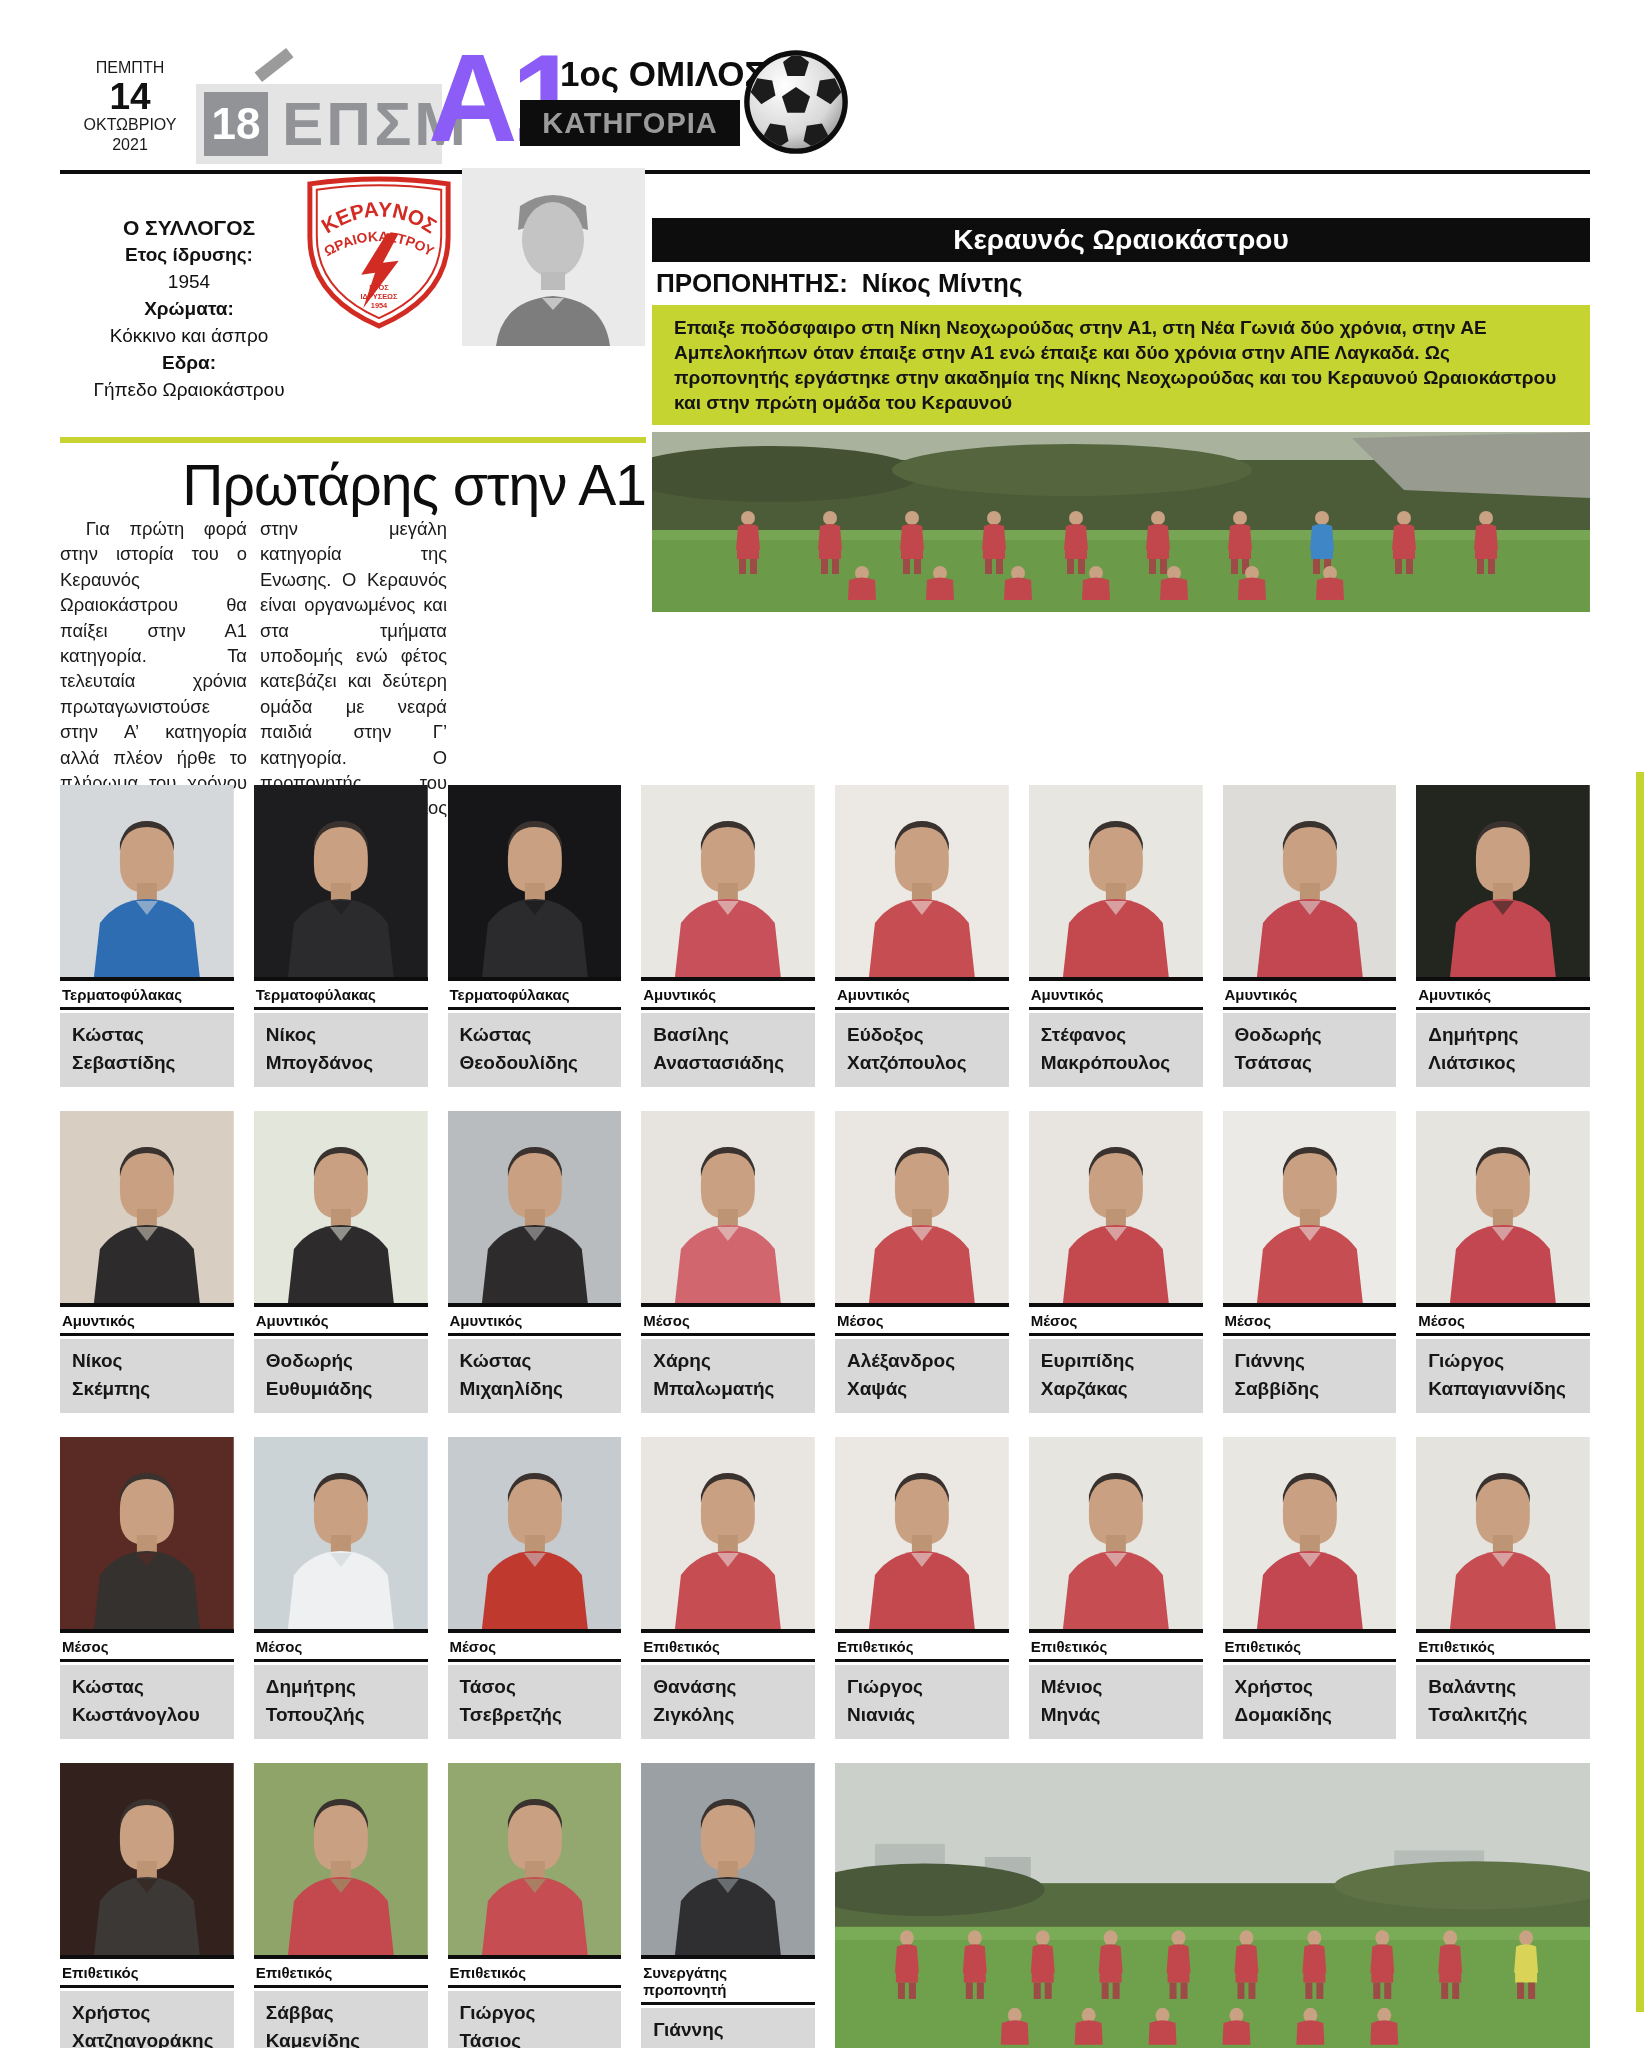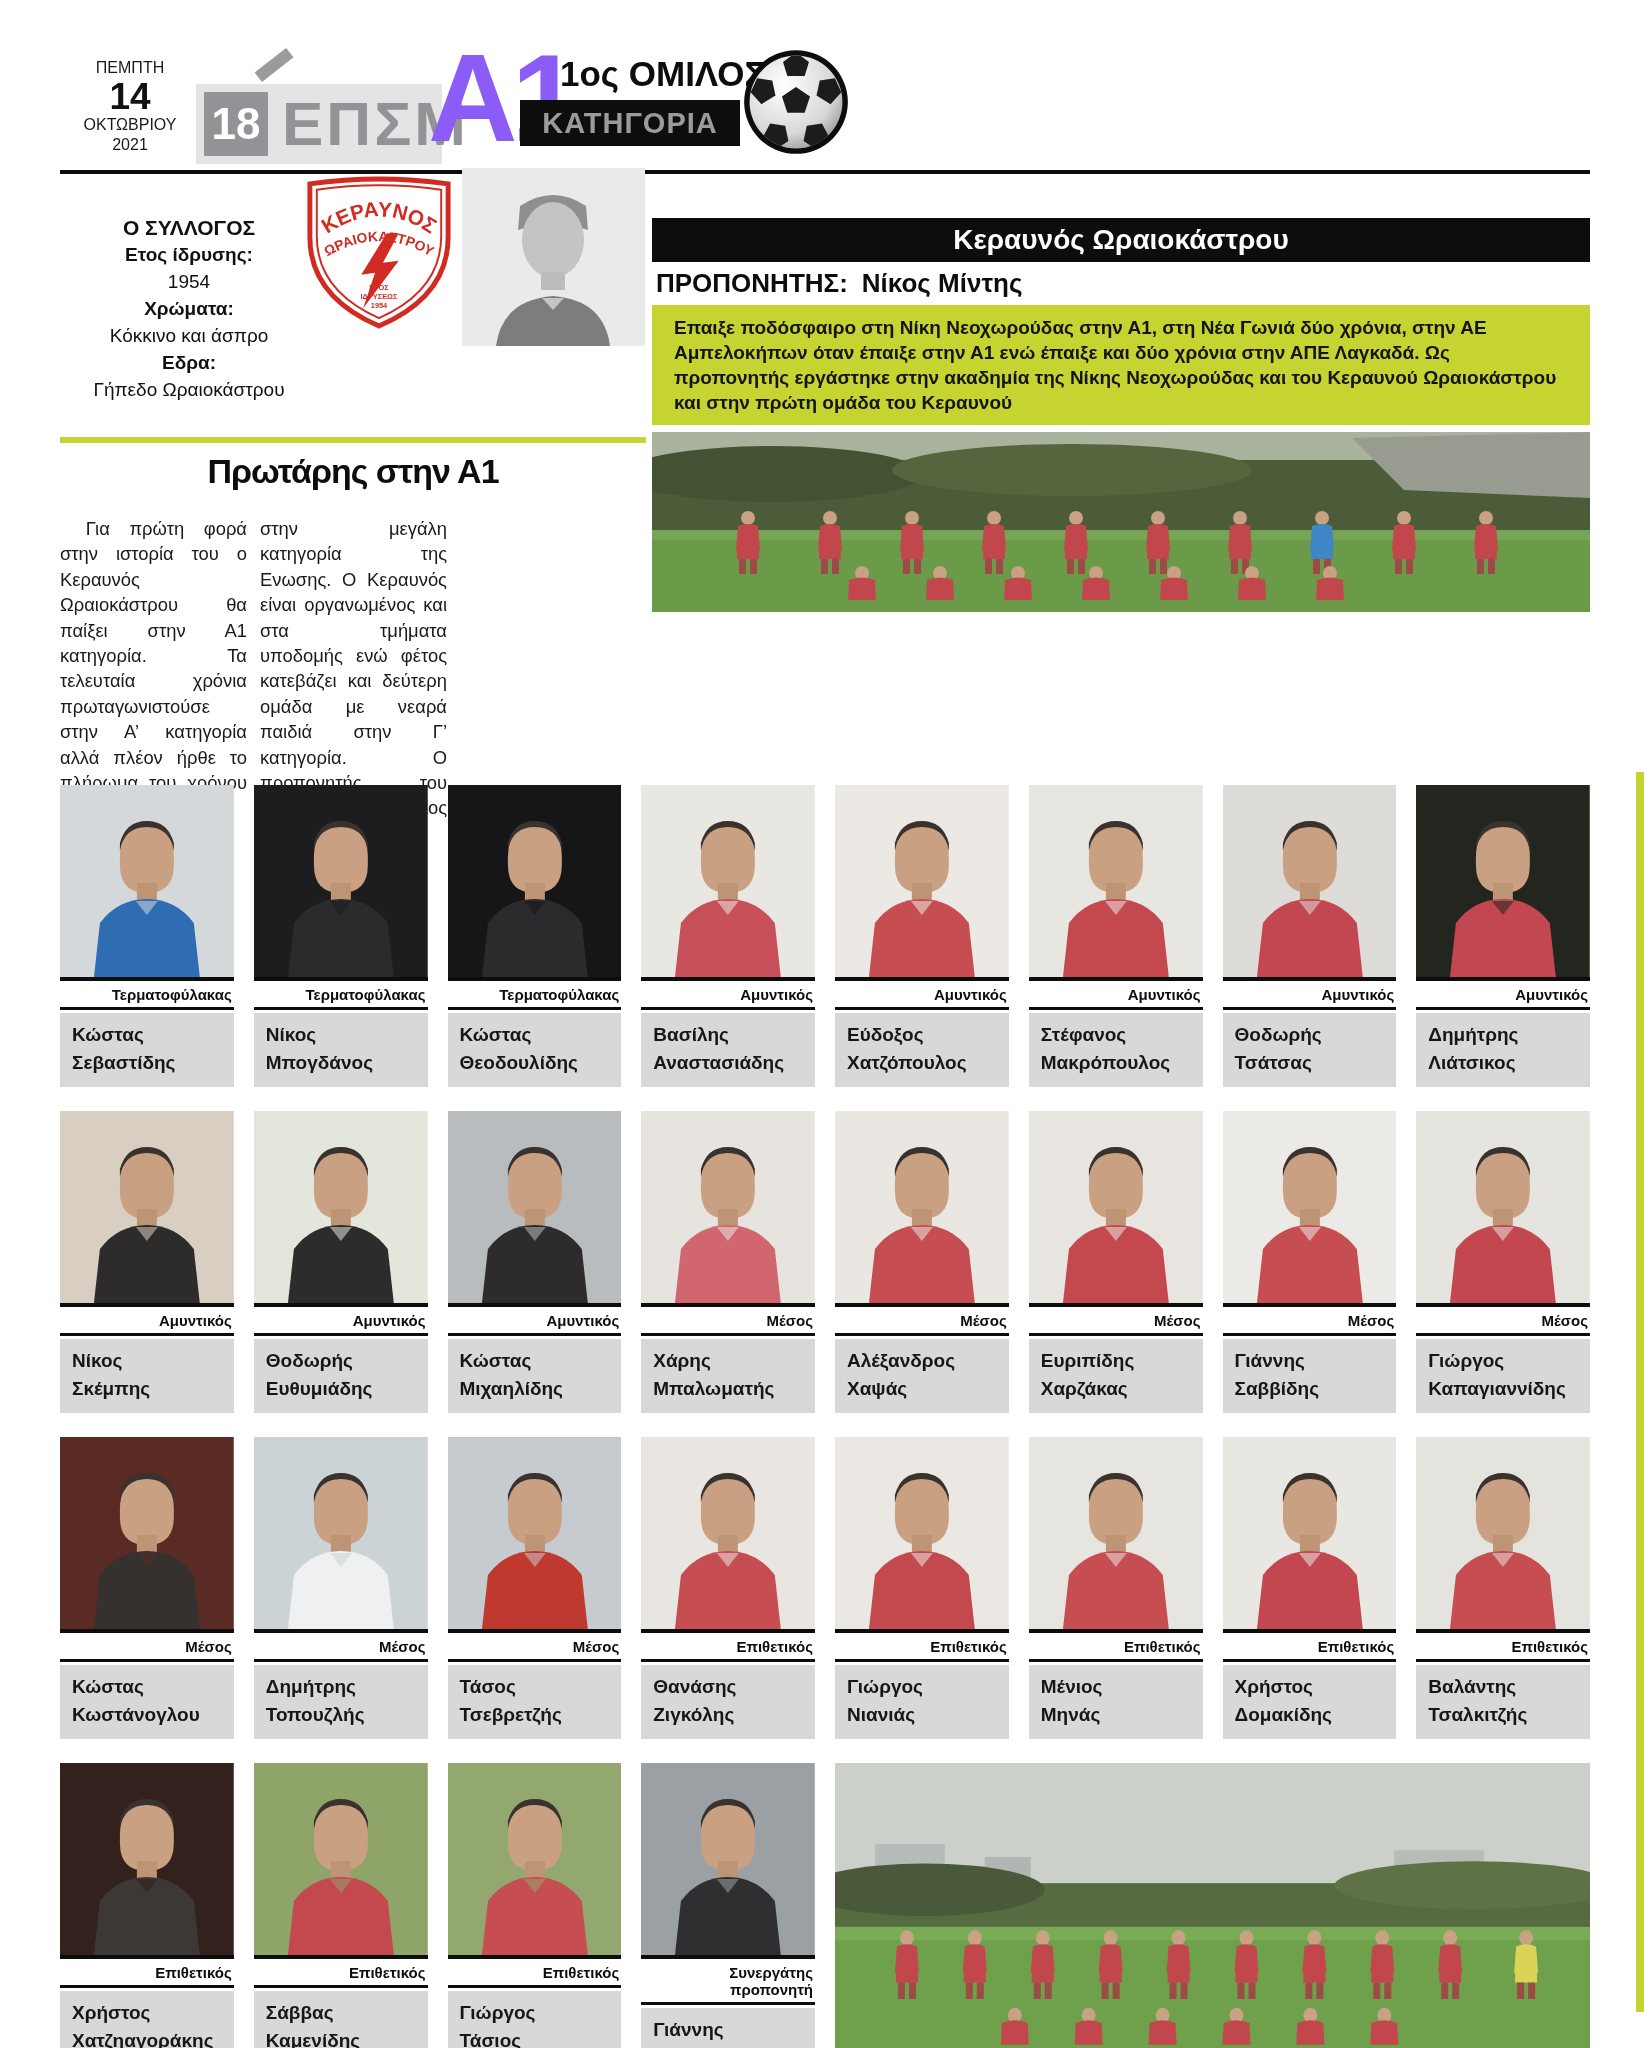--- a/index.html
+++ b/index.html
@@ -40,36 +40,36 @@
   .coach-photo{position:absolute;left:462px;top:168px;width:183px;height:178px;background:#f0f0f0;}
   .team-banner{position:absolute;left:652px;top:218px;width:938px;height:44px;background:#0d0d0d;color:#fff;
                font-size:28px;font-weight:bold;display:flex;align-items:center;justify-content:center;}
   .coach-line{position:absolute;left:656px;top:268px;font-size:26px;font-weight:bold;color:#0d0d0d;}
   .coach-line .nm{margin-left:14px;}
   .coach-bio{position:absolute;left:652px;top:305px;width:938px;box-sizing:border-box;background:#c5d431;
              padding:10px 22px;font-size:19px;font-weight:bold;line-height:25px;color:#141414;}
 
   
   .lime-rule{position:absolute;left:60px;top:437px;width:586px;height:6px;background:#c5d431;}
-  .article-title{position:absolute;left:60px;top:452px;width:586px;text-align:center;
-                 font-size:34px;font-weight:bold;letter-spacing:-1px;color:#0d0d0d;}
+  .article-title{position:absolute;left:60px;top:452px;width:586px;text-align:right;
+                 font-size:57px;font-weight:normal;letter-spacing:-1px;color:#0d0d0d;}
   .article-cols{position:absolute;left:60px;top:516px;width:586px;display:flex;gap:13px;}
   .article-cols .col{width:187px;font-size:18.4px;line-height:25.4px;text-align:justify;color:#1a1a1a;}
   .article-cols p{margin:0;}
   .article-cols p.ind{text-indent:1.4em;}
   .team-photo-top{position:absolute;left:652px;top:432px;width:938px;height:180px;}
   .team-photo-top svg,.team-photo-bottom svg{display:block;width:100%;height:100%;}
 
   
   .grid{position:absolute;left:60px;top:785px;width:1530px;display:grid;
         grid-template-columns:repeat(8,1fr);column-gap:20px;row-gap:24px;}
   .card{display:flex;flex-direction:column;}
   .photo{height:192px;border-bottom:4px solid #0d0d0d;position:relative;overflow:hidden;}
   .photo svg{display:block;width:100%;height:100%;}
-  .pos{font-size:15px;font-weight:bold;color:#0d0d0d;padding:5px 2px 4px 2px;text-align:right;}
+  .pos{font-size:15px;font-weight:bold;color:#0d0d0d;padding:5px 2px 4px 2px;}
   .card .rule{height:3px;background:#0d0d0d;}
   .namebox{background:#d8d8d8;margin-top:3px;padding:8px 12px;font-size:19px;font-weight:bold;
            line-height:1.45;color:#161616;min-height:58px;}
   .team-photo-bottom{grid-row:4;grid-column:5/9;}
 
   .edge-bar{position:absolute;right:6px;top:772px;width:8px;height:1240px;background:#c5d431;}
 </style>
 </head>
 <body>
 

